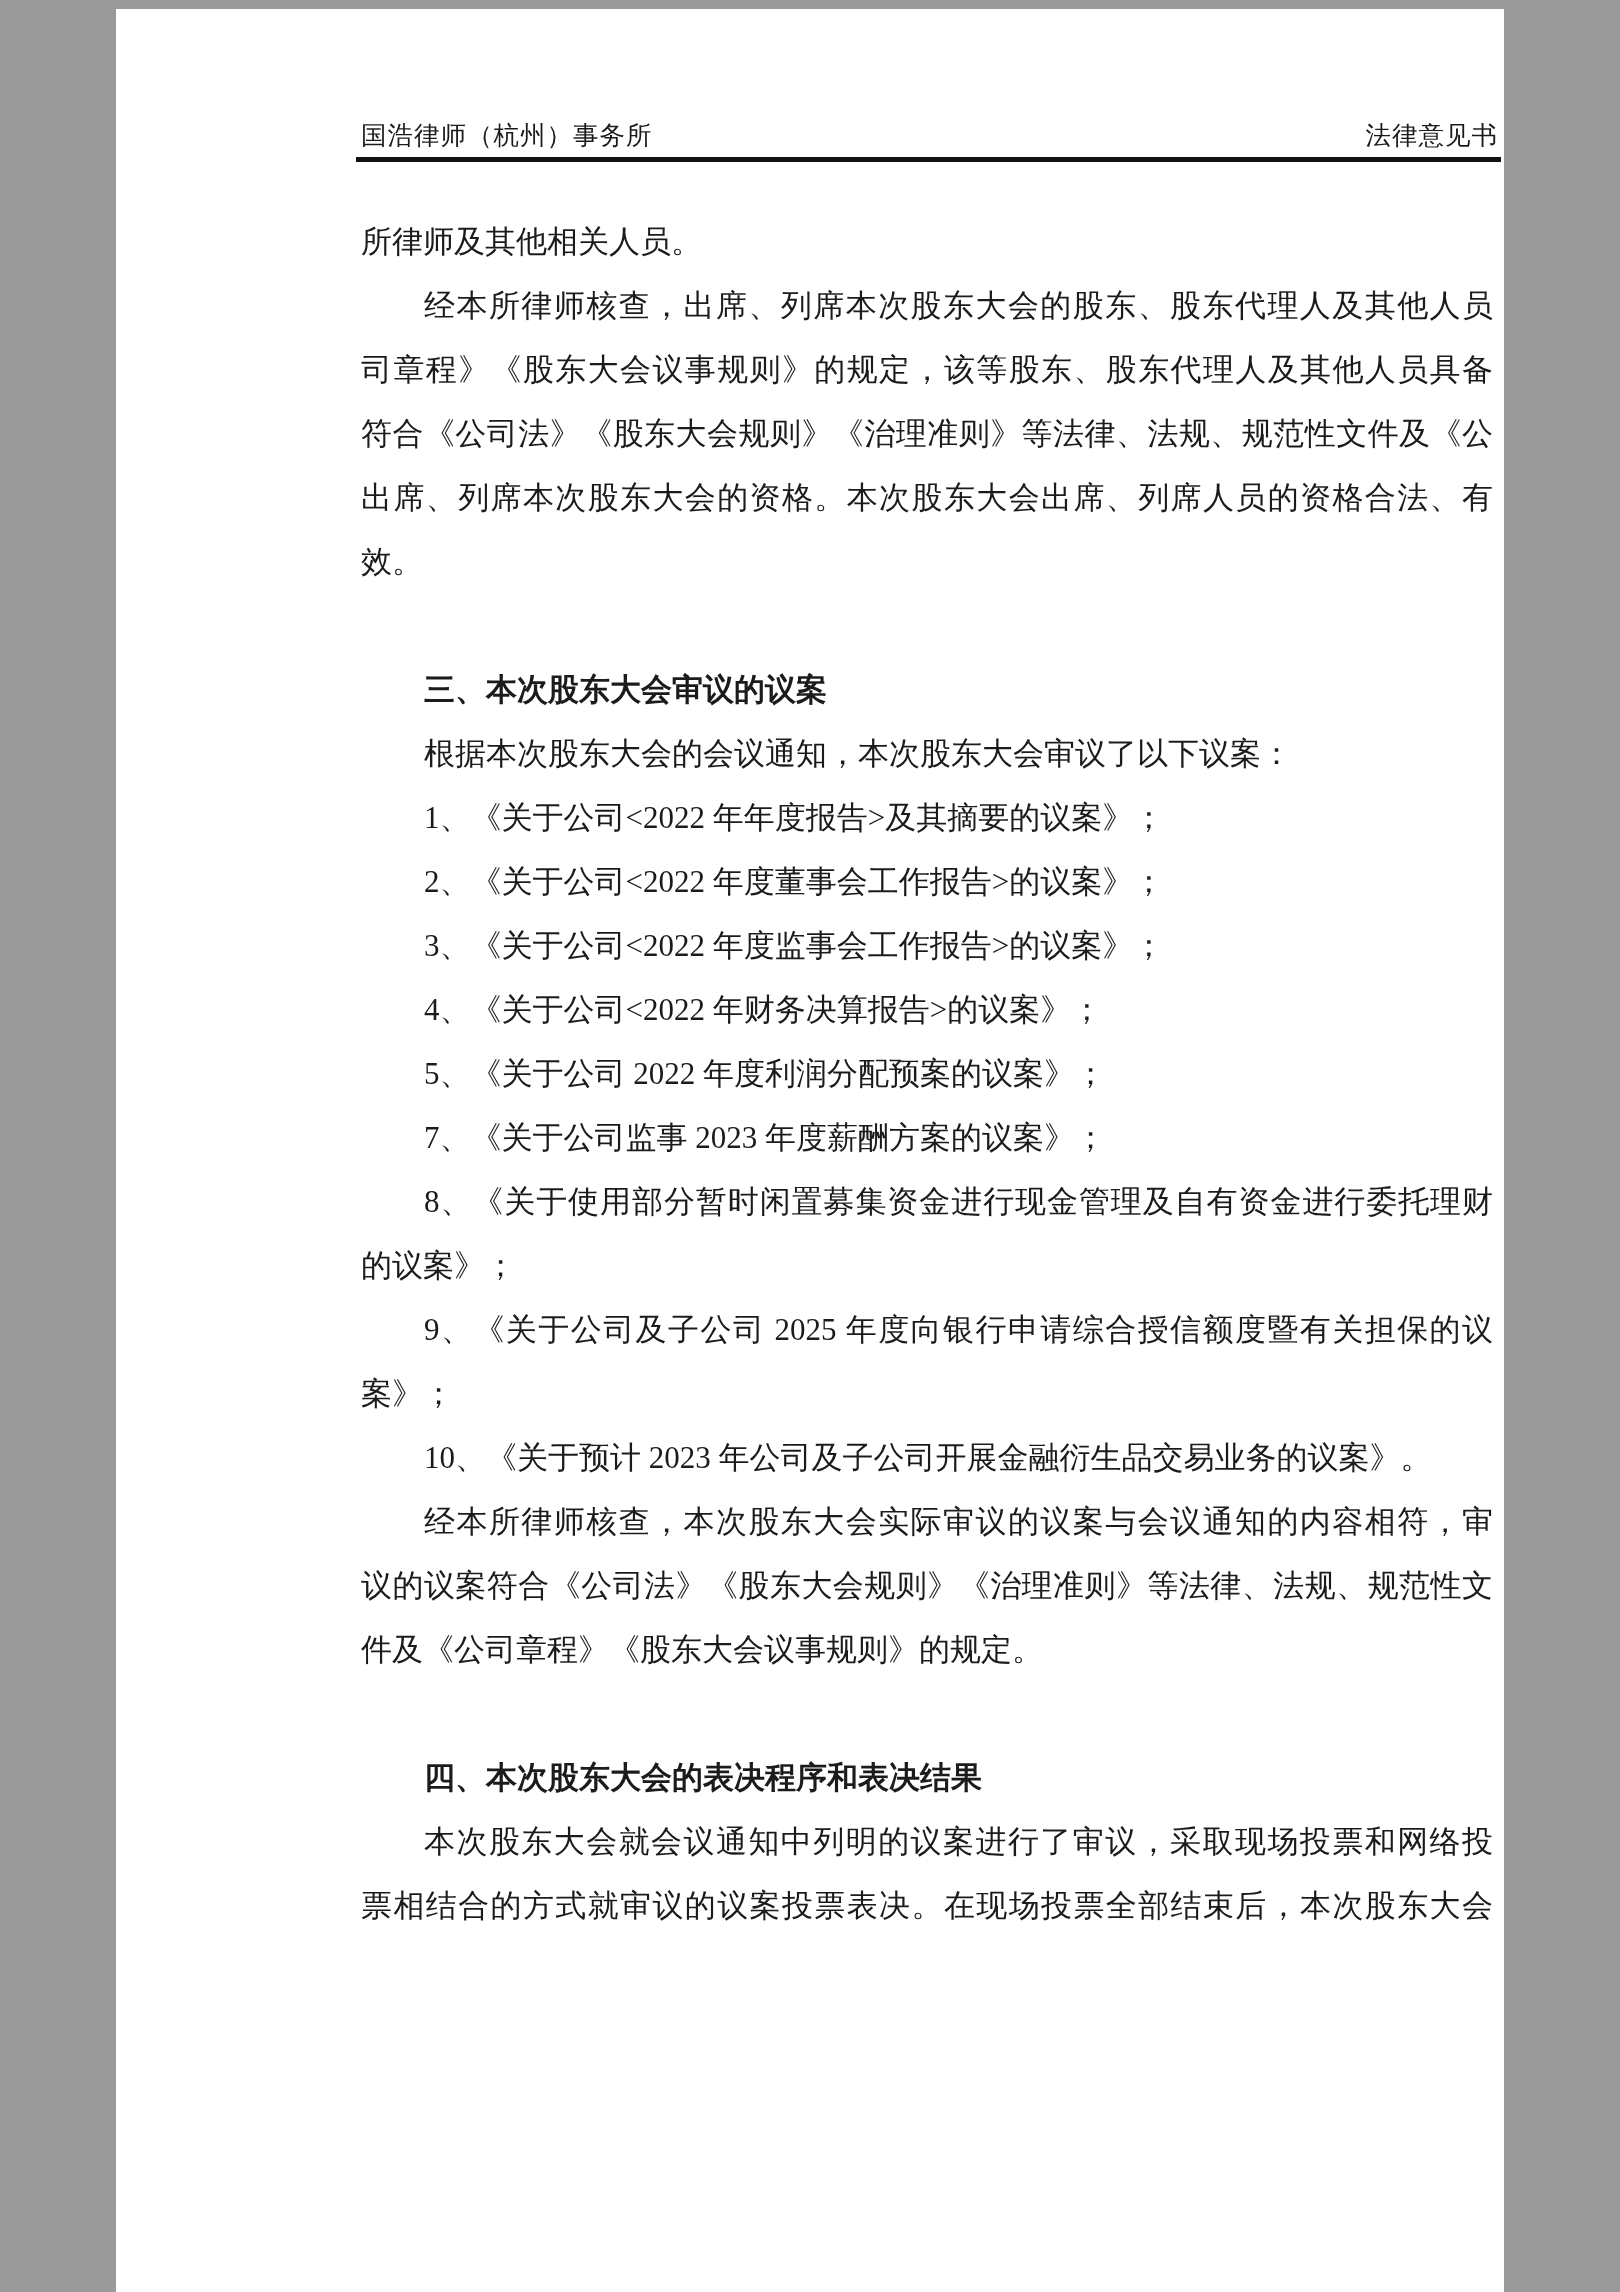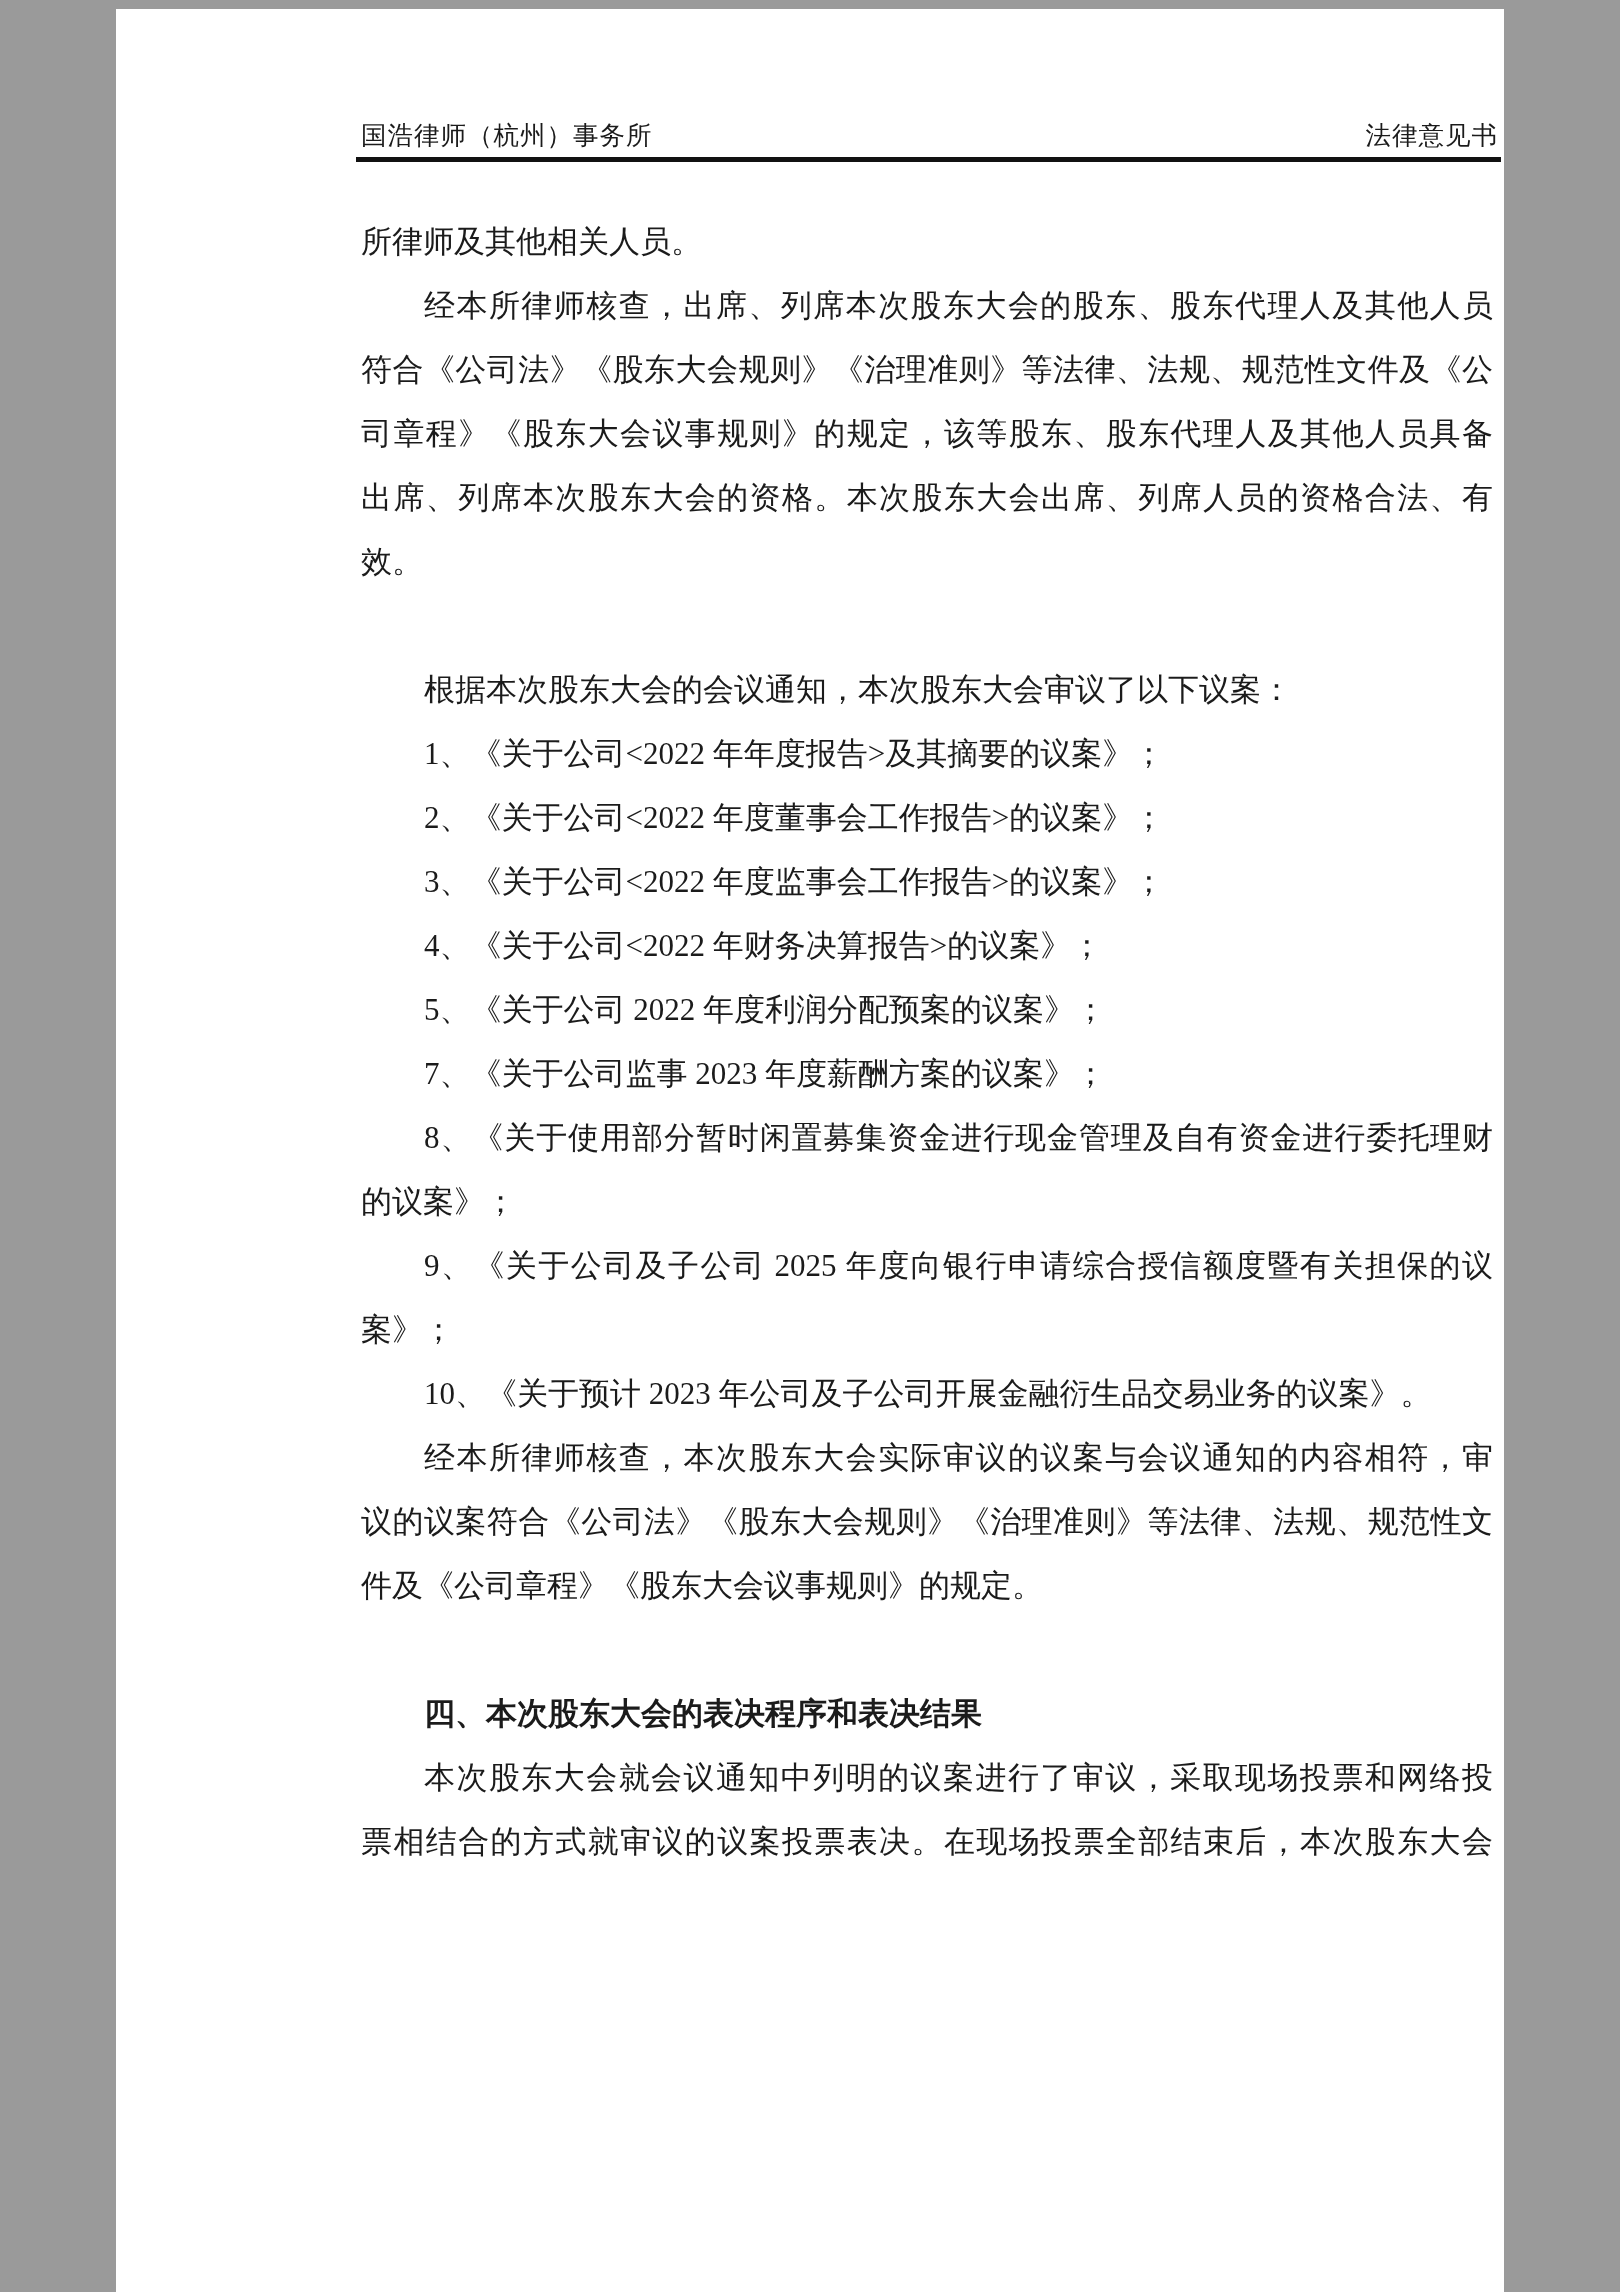--- a/index.html
+++ b/index.html
@@ -55,25 +55,26 @@
 
 <div class="page">
   <div class="header">
     <span>国浩律师（杭州）事务所</span>
     <span>法律意见书</span>
   </div>
   <div class="header-rule"></div>
   <div class="content">
       <div class="line body">所律师及其他相关人员。</div>
       <div class="line body indent fill">经本所律师核查，出席、列席本次股东大会的股东、股东代理人及其他人员</div>
+      <div class="line body fill">司章程》《股东大会议事规则》的规定，该等股东、股东代理人及其他人员具备</div>
       <div class="line body fill">符合《公司法》《股东大会规则》《治理准则》等法律、法规、规范性文件及《公</div>
-      <div class="line body fill">司章程》《股东大会议事规则》的规定，该等股东、股东代理人及其他人员具备</div>
       <div class="line body fill">出席、列席本次股东大会的资格。本次股东大会出席、列席人员的资格合法、有</div>
       <div class="line body">效。</div>
       <div class="line blank"></div>
+      <div class="line heading indent">三、本次股东大会审议的议案</div>
       <div class="line body indent">根据本次股东大会的会议通知，本次股东大会审议了以下议案：</div>
       <div class="line body indent">1、《关于公司&lt;2022 年年度报告&gt;及其摘要的议案》；</div>
       <div class="line body indent">2、《关于公司&lt;2022 年度董事会工作报告&gt;的议案》；</div>
       <div class="line body indent">3、《关于公司&lt;2022 年度监事会工作报告&gt;的议案》；</div>
       <div class="line body indent">4、《关于公司&lt;2022 年财务决算报告&gt;的议案》；</div>
       <div class="line body indent">5、《关于公司 2022 年度利润分配预案的议案》；</div>
       <div class="line body indent">7、《关于公司监事 2023 年度薪酬方案的议案》；</div>
       <div class="line body indent fill">8、《关于使用部分暂时闲置募集资金进行现金管理及自有资金进行委托理财</div>
       <div class="line body">的议案》；</div>
       <div class="line body indent fill">9、《关于公司及子公司 2025 年度向银行申请综合授信额度暨有关担保的议</div>

